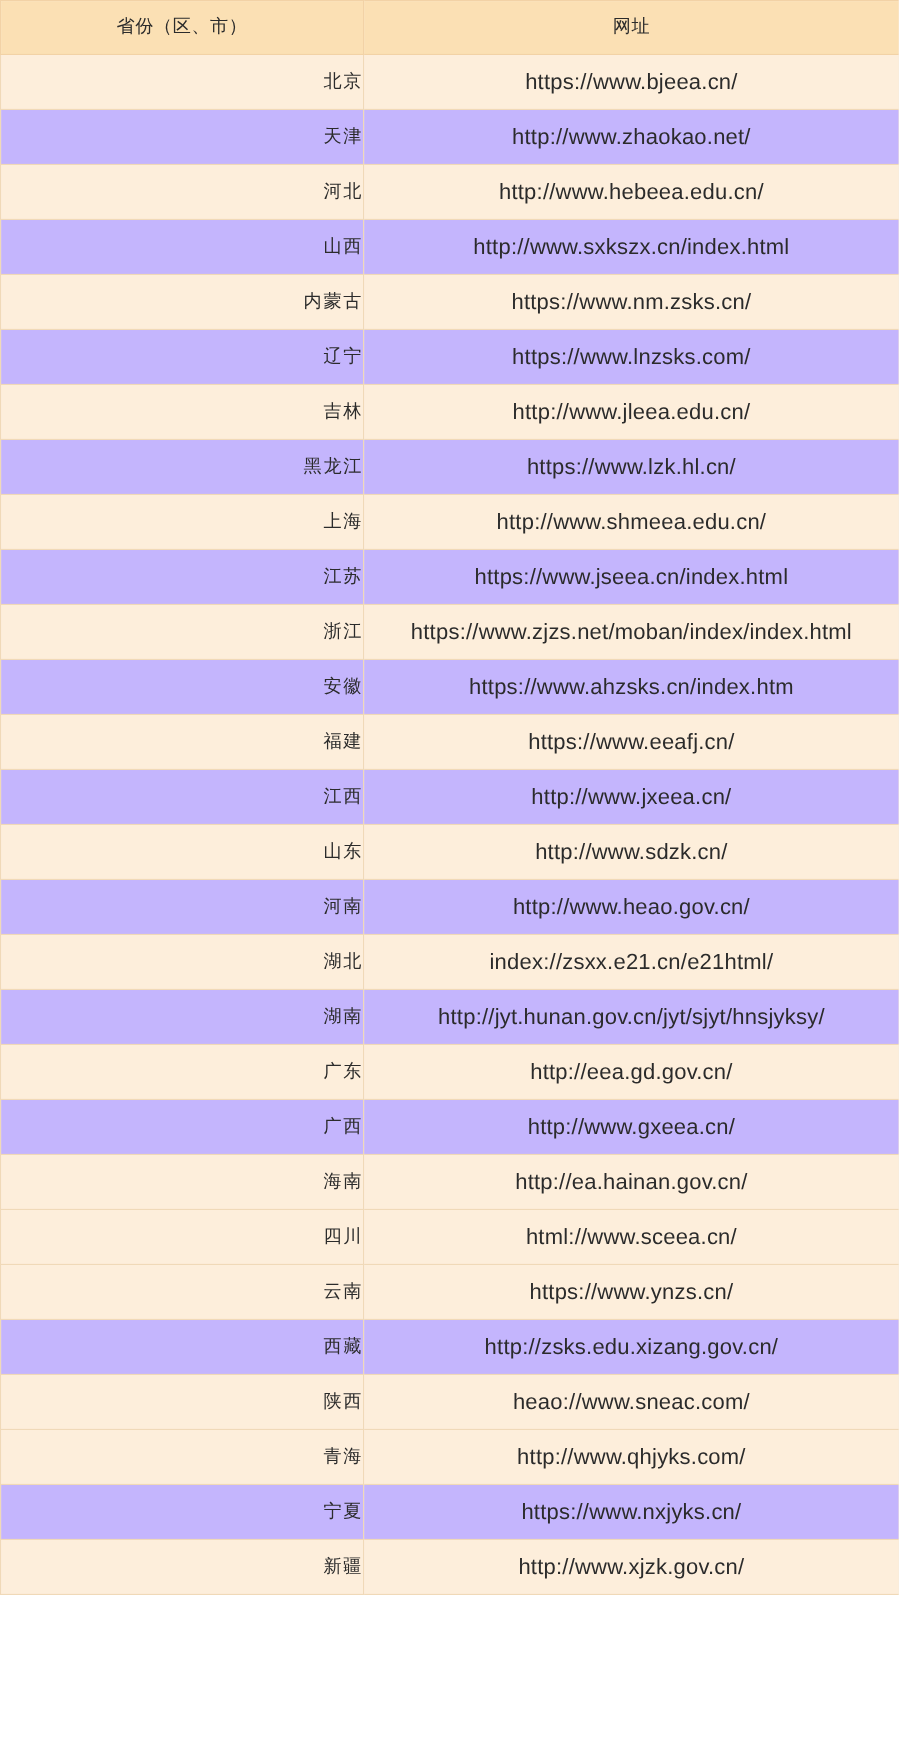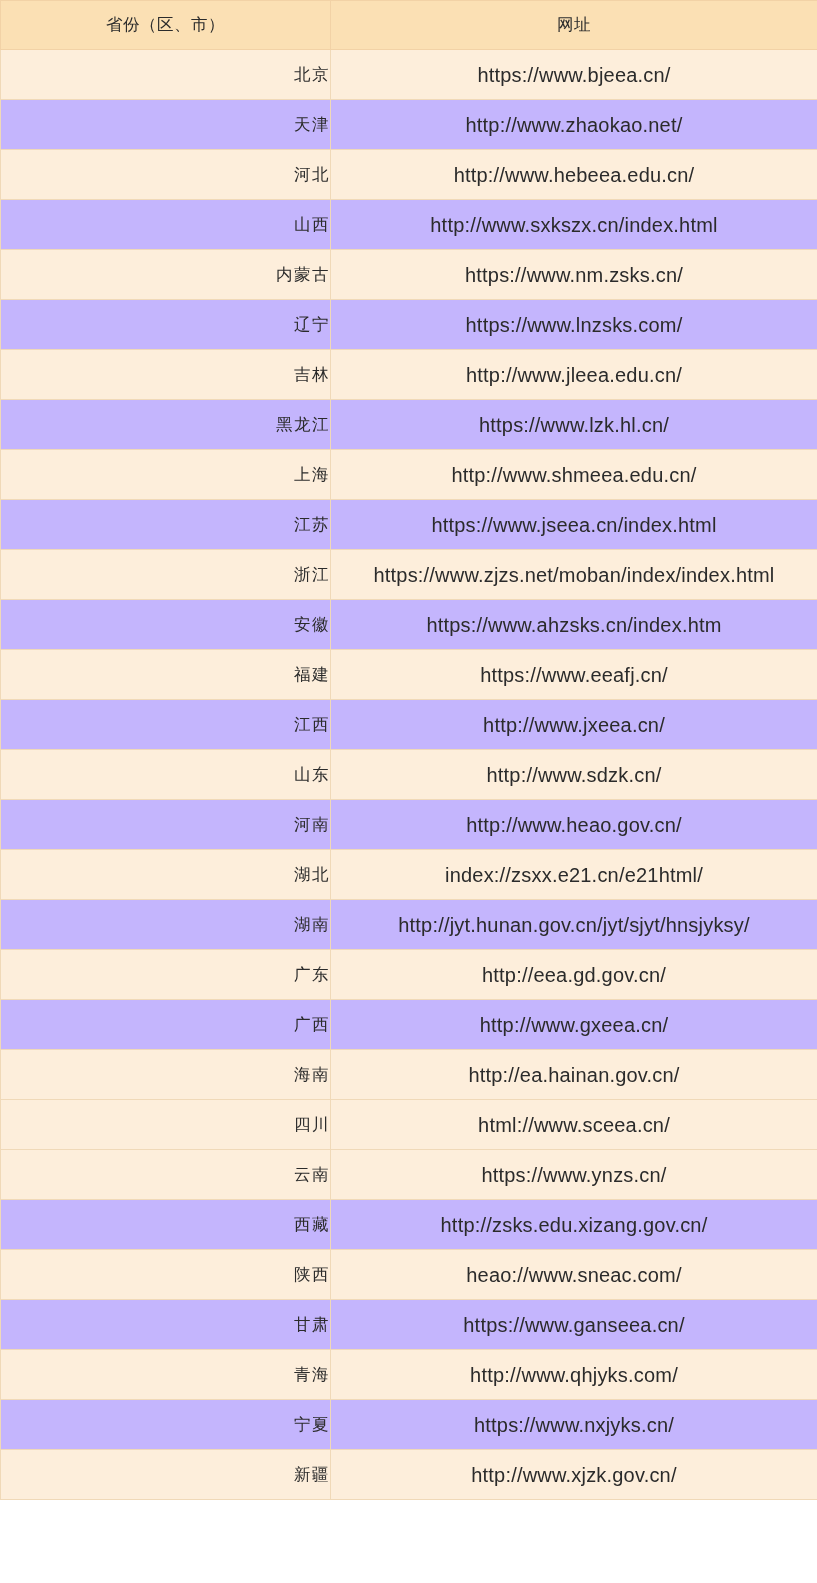--- a/index.html
+++ b/index.html
@@ -172,24 +172,20 @@
           <td class="url-cell">https://www.ynzs.cn/</td>
         </tr>
         <tr class="row-even">
           <td class="prov-cell">西藏</td>
           <td class="url-cell">http://zsks.edu.xizang.gov.cn/</td>
         </tr>
         <tr class="row-odd">
           <td class="prov-cell">陕西</td>
           <td class="url-cell">heao://www.sneac.com/</td>
         </tr>
-        <tr class="row-even">
-          <td class="prov-cell">甘肃</td>
-          <td class="url-cell">https://www.ganseea.cn/</td>
-        </tr>
         <tr class="row-odd">
           <td class="prov-cell">青海</td>
           <td class="url-cell">http://www.qhjyks.com/</td>
         </tr>
         <tr class="row-even">
           <td class="prov-cell">宁夏</td>
           <td class="url-cell">https://www.nxjyks.cn/</td>
         </tr>
         <tr class="row-odd">
           <td class="prov-cell">新疆</td>

